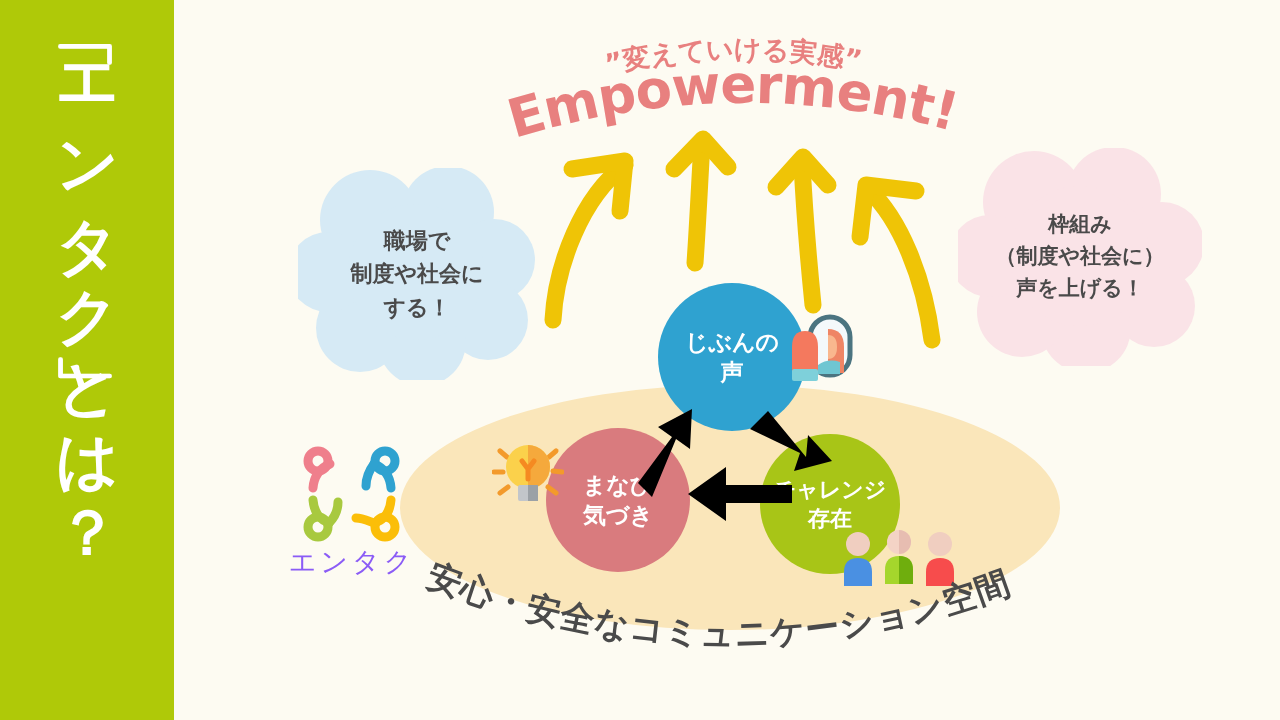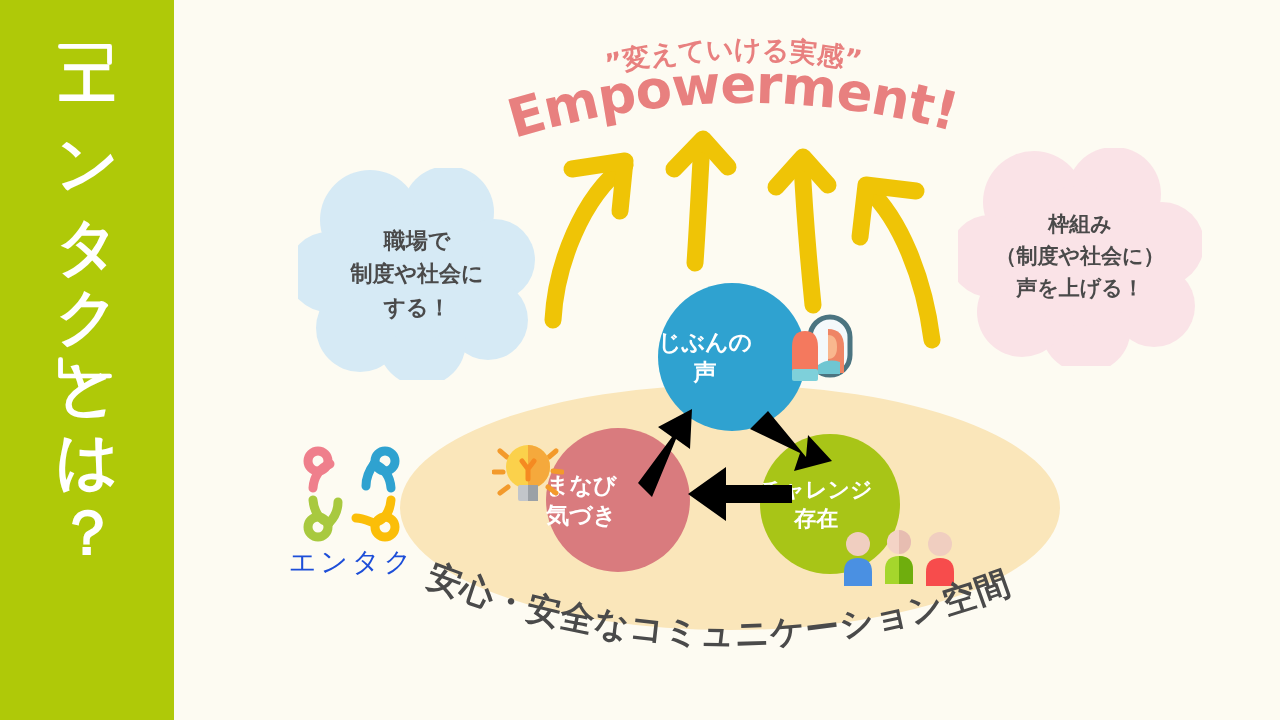--- a/index.html
+++ b/index.html
@@ -95,21 +95,21 @@
     left:400px; top:385px;
     width:660px; height:245px;
     border-radius:50%;
     background:#FAE6BA;
   }
 
   
   .bubble{
     position:absolute;
     border-radius:50%;
-    display:flex; align-items:center; justify-content:flex-start;
+    display:flex; align-items:center; justify-content:center;
     text-align:center;
     color:#FFFFFF;
     font-family:"DejaVu Sans",sans-serif;
     font-weight:700;
     line-height:1.32;
     white-space:pre-line;
     z-index:5;
   }
   #bubble-voice{
     left:658px; top:283px; width:148px; height:148px;
@@ -161,21 +161,21 @@
     width:140px; height:148px; z-index:7;
   }
   #logo-mark{ width:124px; height:104px; display:block; margin:0 auto; }
   #logo-word{
     text-align:center;
     margin-top:-2px;
     font-family:"DejaVu Sans",sans-serif;
     font-size:27px;
     font-weight:400;
     letter-spacing:4px;
-    color:#1d4ed8;
+    color:#8b5cf6;
   }
 </style>
 </head>
 <body>
 
 <div id="slide">
 
   <div id="sidebar">
     <div id="sidebar-title">
       <span>「エンタク」とは？</span>

